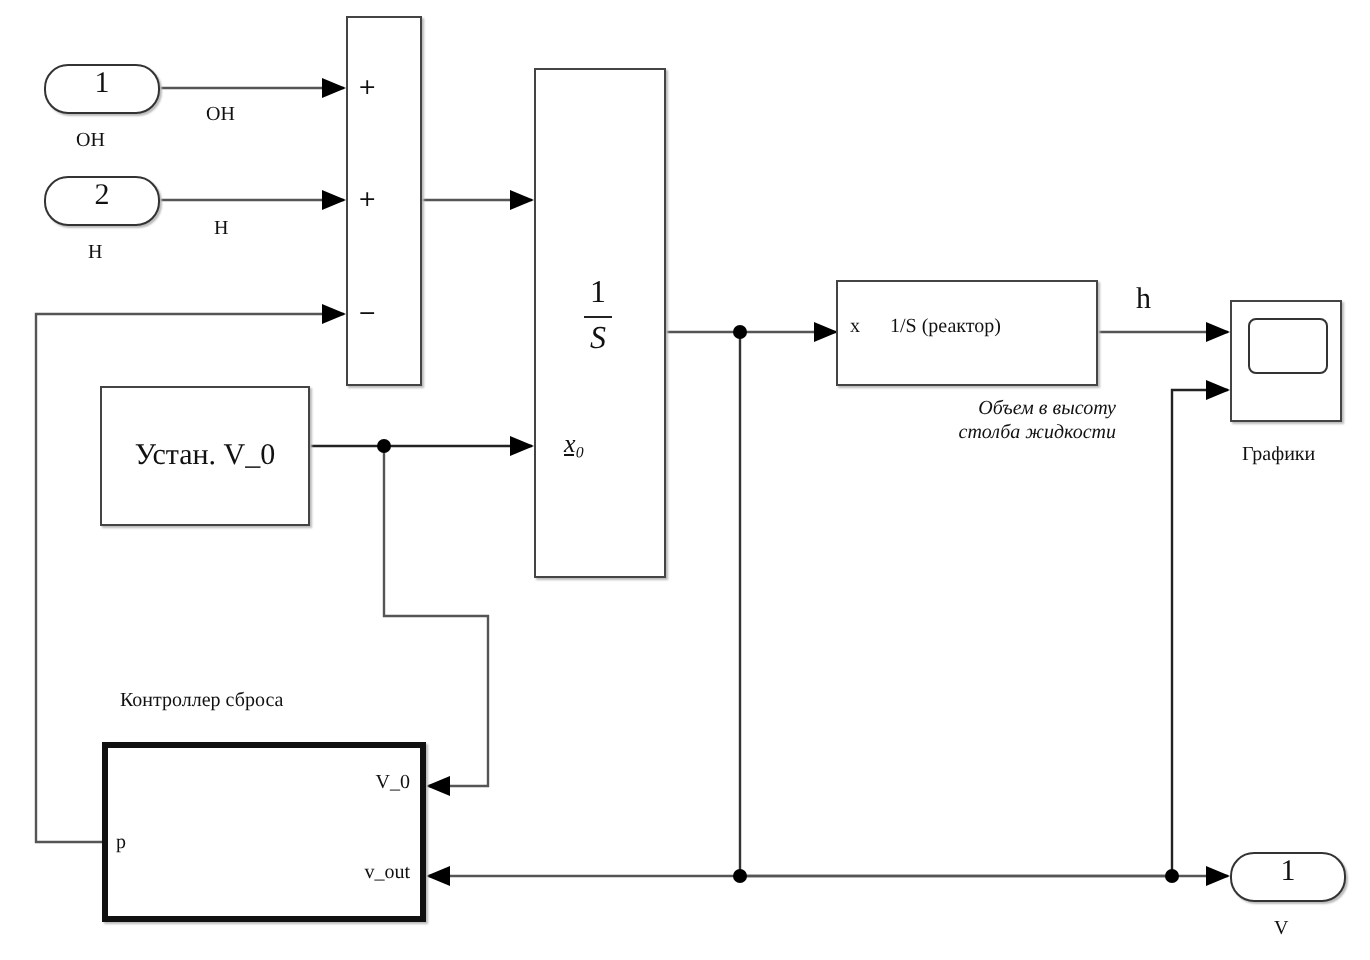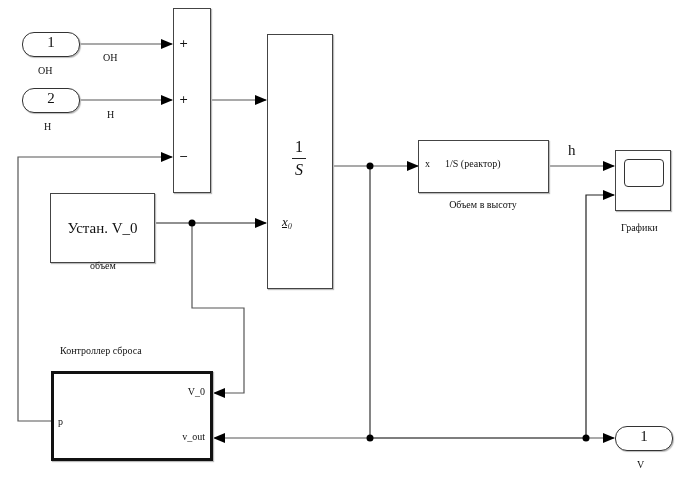--- a/index.html
+++ b/index.html
@@ -1,20 +1,20 @@
 <!DOCTYPE html>
 <html><head>
 <meta charset="utf-8">
 <style>
   html, body { margin: 0; padding: 0; background: #ffffff; }
   body { width: 685px; height: 480px; position: relative; overflow: hidden;
          font-family: "Liberation Serif", serif; color: #111; }
   svg { position: absolute; left: 0; top: 0; }
   .lbl { position: absolute; font-size: 10px; white-space: nowrap; line-height: 1.15; }
-  .center { text-align: center; }
+  .center { text-align: right; font-style: italic; }
   .blk { position: absolute; background: #fff; border: 1.5px solid #444; box-sizing: border-box;
          box-shadow: 1px 1px 1px #bbb; }
   .thick { border: 3px solid #111; }
   .port { position: absolute; background: #fff; border: 1.5px solid #333; border-radius: 12px;
           box-sizing: border-box; text-align: center; font-size: 15px; line-height: 18px;
           box-shadow: 1px 1px 1px #bbb; }
   .sign { position: absolute; font-family: "DejaVu Sans", sans-serif; font-size: 11px; }
   .frac { position: absolute; text-align: center; font-family: Liberation Serif, serif; font-size: 16px; }
   .frac .bar { display: block; height: 1px; background: #222; margin: 2px auto; width: 14px; }
   .scope-screen { position: absolute; border: 1.5px solid #333; border-radius: 4px; }
@@ -84,29 +84,29 @@
   <span>1</span>
   <span class="bar"></span>
   <i>S</i>
 </div>
 <div class="lbl" style="left:282px;top:215px;font-style:italic;font-size:13px;text-decoration:underline;">x₀</div>
 
 <div class="blk" style="left:50px;top:193px;width:105px;height:70px;display:flex;align-items:center;justify-content:center;">
   <span class="" style="font-size:15px;">Устан. V_0</span>
 </div>
 <div class="lbl center" style="left:48px;top:260px;width:110px;">
-  <div>объем</div>
 </div>
 
 <div class="blk" style="left:418px;top:140px;width:131px;height:53px;">
   <span class="lbl" style="left:6px;top:17px;">x</span>
   <span class="lbl" style="left:26px;top:17px;">1/S (реактор)</span>
 </div>
 <div class="lbl center" style="left:408px;top:199px;width:150px;">
   <div>Объем в высоту</div>
+  <div>столба жидкости</div>
 </div>
 <div class="lbl" style="left:568px;top:142px;font-size:15px;">h</div>
 
 <div class="blk" style="left:615px;top:150px;width:56px;height:61px;">
   <div class="scope-screen" style="left:8px;top:8px;width:38px;height:26px;"></div>
 </div>
 <div class="lbl" style="left:621px;top:222px;">Графики</div>
 
 <div class="lbl" style="left:60px;top:345px;">Контроллер сброса</div>
 <div class="blk thick" style="left:51px;top:371px;width:162px;height:90px;">

